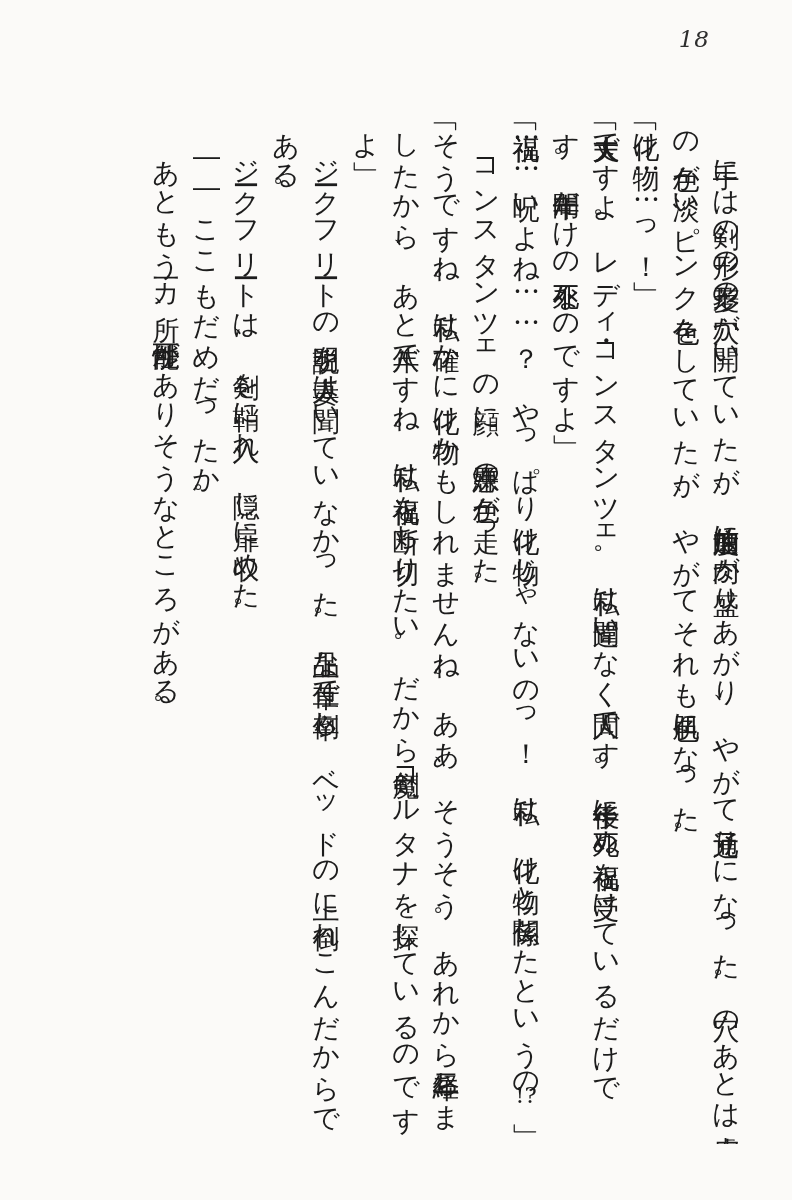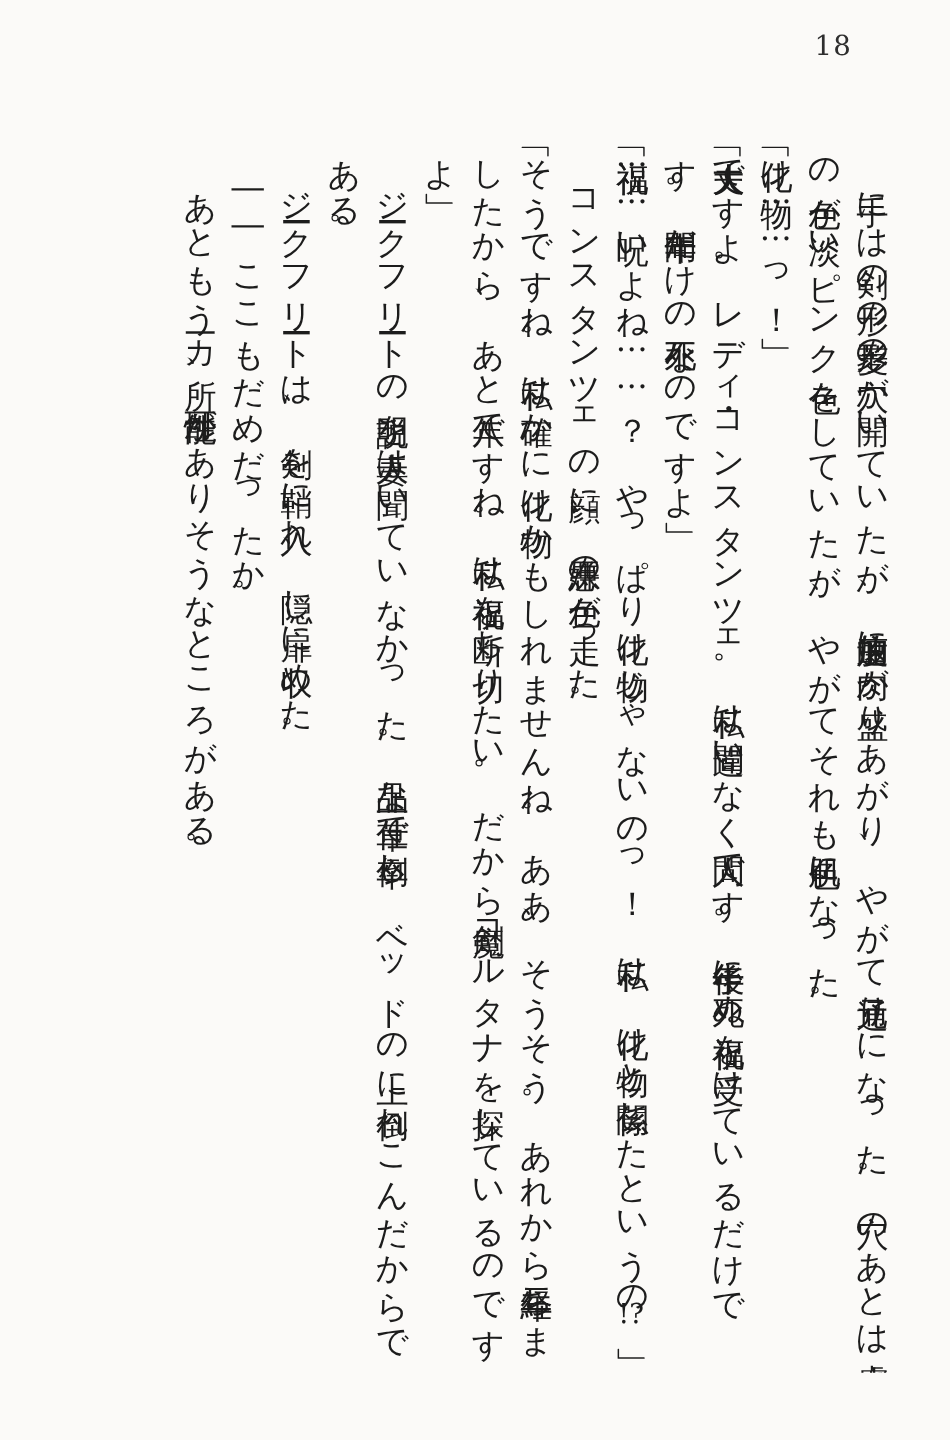--- a/index.html
+++ b/index.html
@@ -17,20 +17,21 @@
   }
   .book-page {
     position: absolute;
     inset: 0;
   }
   .page-number {
     position: absolute;
     top: 26px;
     right: 82px;
     font-size: 23px;
+    font-style: italic;
     color: #2e2e2e;
     letter-spacing: 1px;
   }
   .text-area {
     position: absolute;
     top: 114px;
     right: 46px;
     width: 684px;
     height: 1030px;
     writing-mode: vertical-rl;

